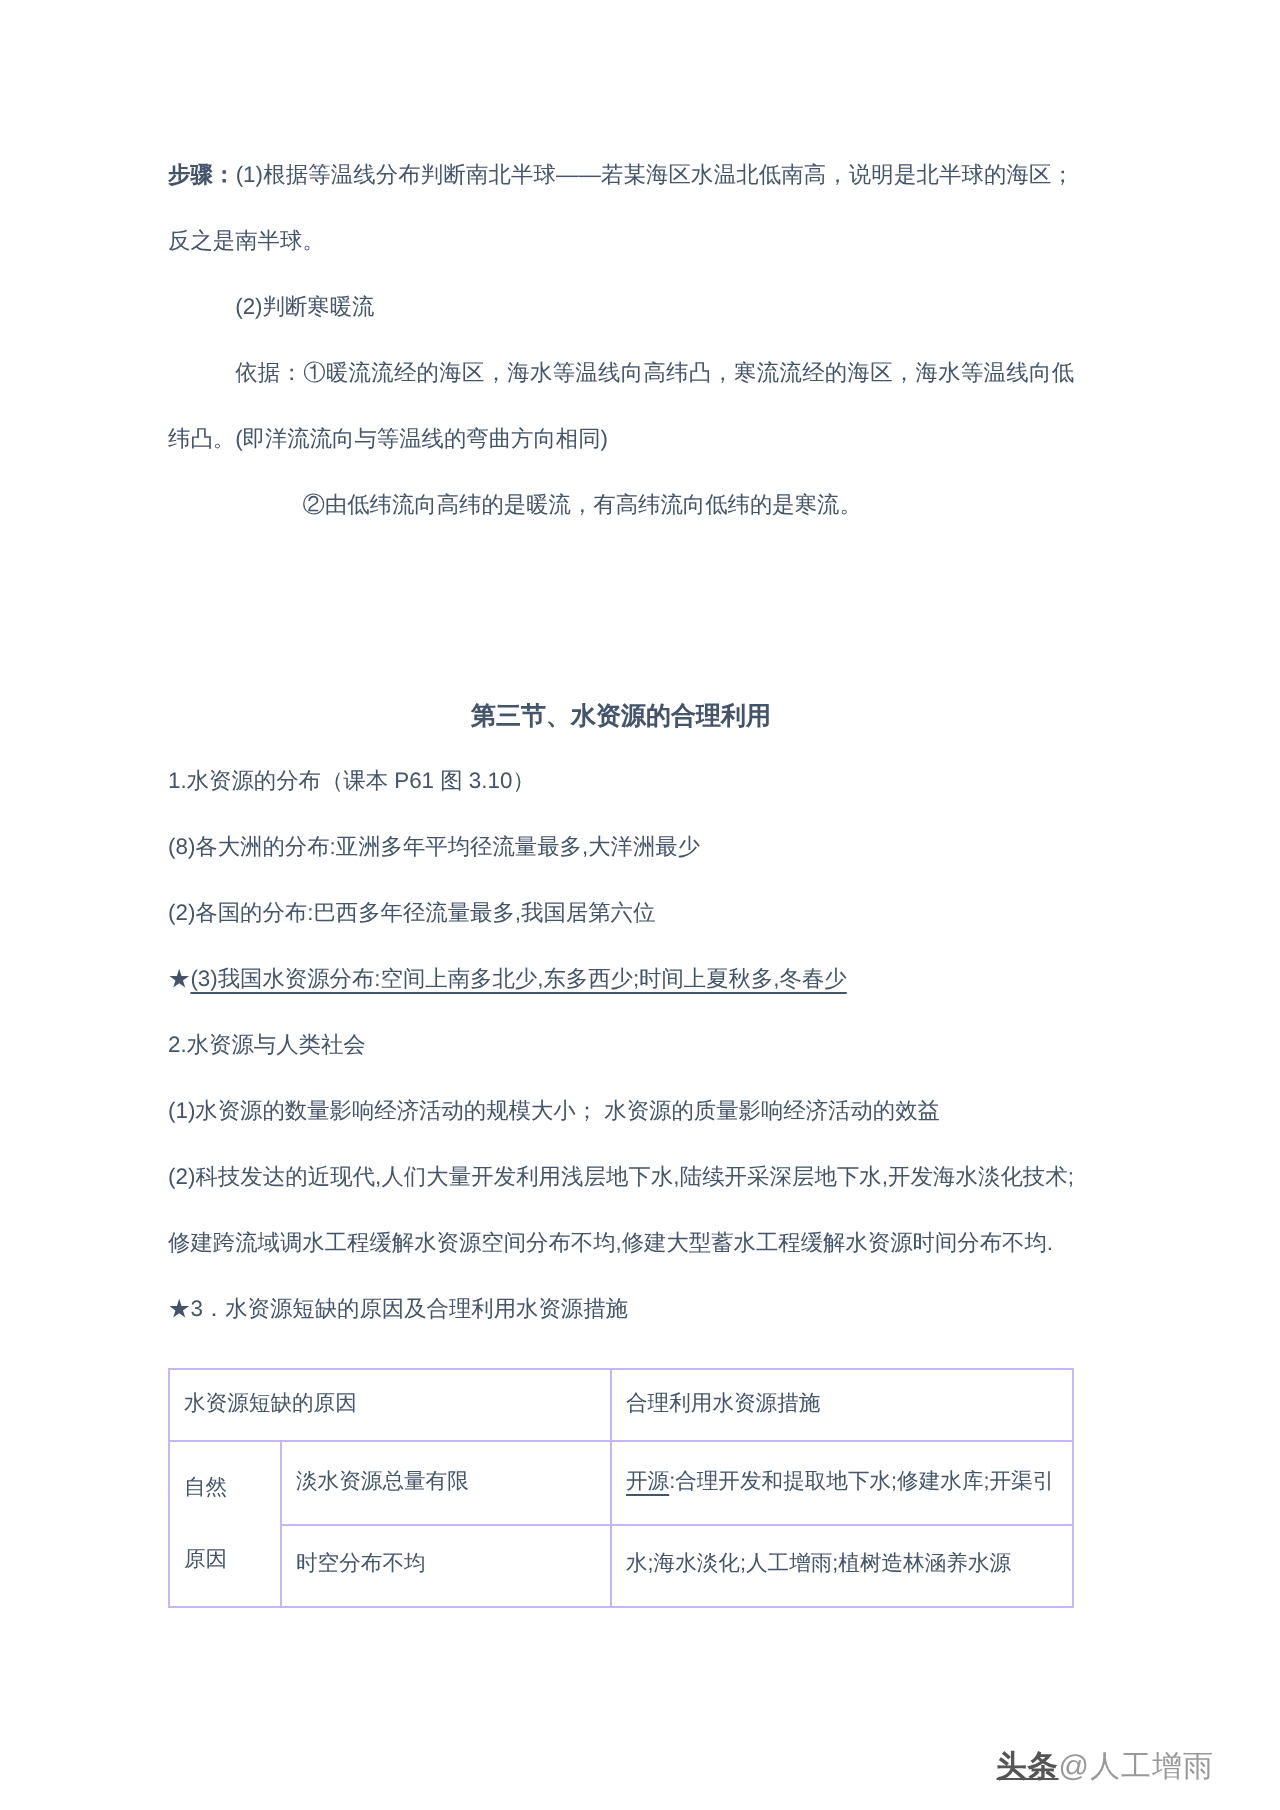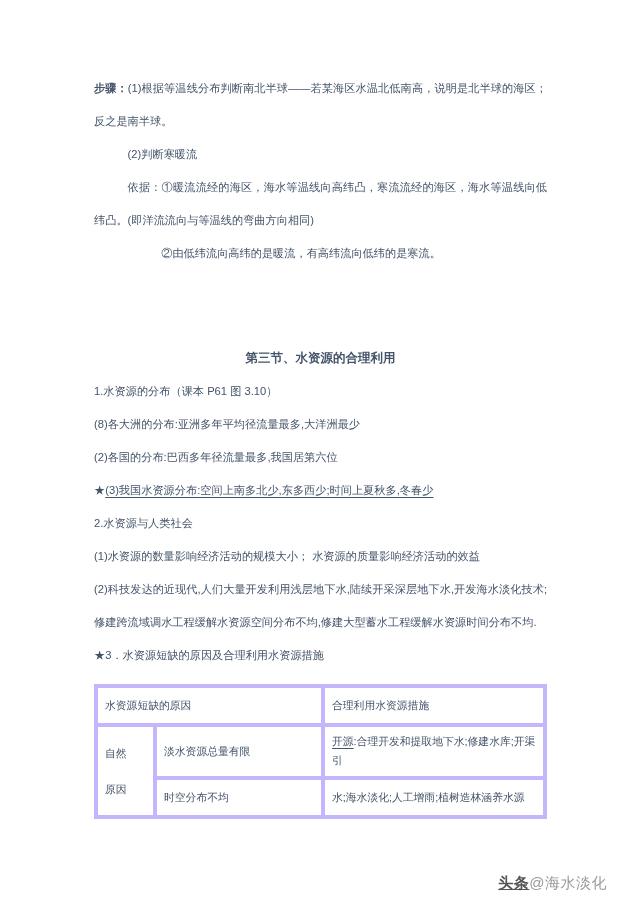--- a/index.html
+++ b/index.html
@@ -6,21 +6,21 @@
   body {
     width: 640px; height: 905px;
     background: #ffffff;
     position: relative;
     overflow: hidden;
     font-family: "Liberation Sans", sans-serif;
   }
   .page { position: absolute; inset: 0; background: #ffffff; }
   .content {
     position: absolute;
-    left: 94px; top: 72px;
+    left: 84px; top: 72px;
     width: 453px;
     color: #44546A;
     font-size: 11.2px;
     line-height: 33px;
     text-align: justify;
   }
   .content p { margin: 0; }
   .lead-bold { font-weight: bold; }
   .indent-3 { text-indent: 3em; }
   .indent-6 { text-indent: 6em; }
@@ -34,21 +34,21 @@
   .u { text-decoration: underline; text-underline-offset: 3px; }
   table.res {
     border-collapse: collapse;
     width: 453px;
     margin-top: 12px;
     font-size: 10.8px;
     line-height: 1.8;
     color: #44546A;
   }
   table.res td {
-    border: 4px solid #c4b5fd;
+    border: 1px solid #c4b5fd;
     padding: 5px 7px;
     height: 25px;
     vertical-align: middle;
     text-align: left;
   }
   td.cat { width: 41px; line-height: 36px; }
   td.c2 { width: 150px; }
   .watermark {
     position: absolute;
     right: 33px; bottom: 12px;
@@ -99,15 +99,15 @@
       <tr>
         <td class="c2">时空分布不均</td>
         <td>水;海水淡化;人工增雨;植树造林涵养水源</td>
       </tr>
     </tbody>
       </table>
 
   </div>
 
   <div class="watermark">
-    <span class="wm-brand">头条</span><span>@海水淡化</span>
+    <span class="wm-brand">头条</span><span>@人工增雨</span>
   </div>
 </div>
 
 </body></html>

